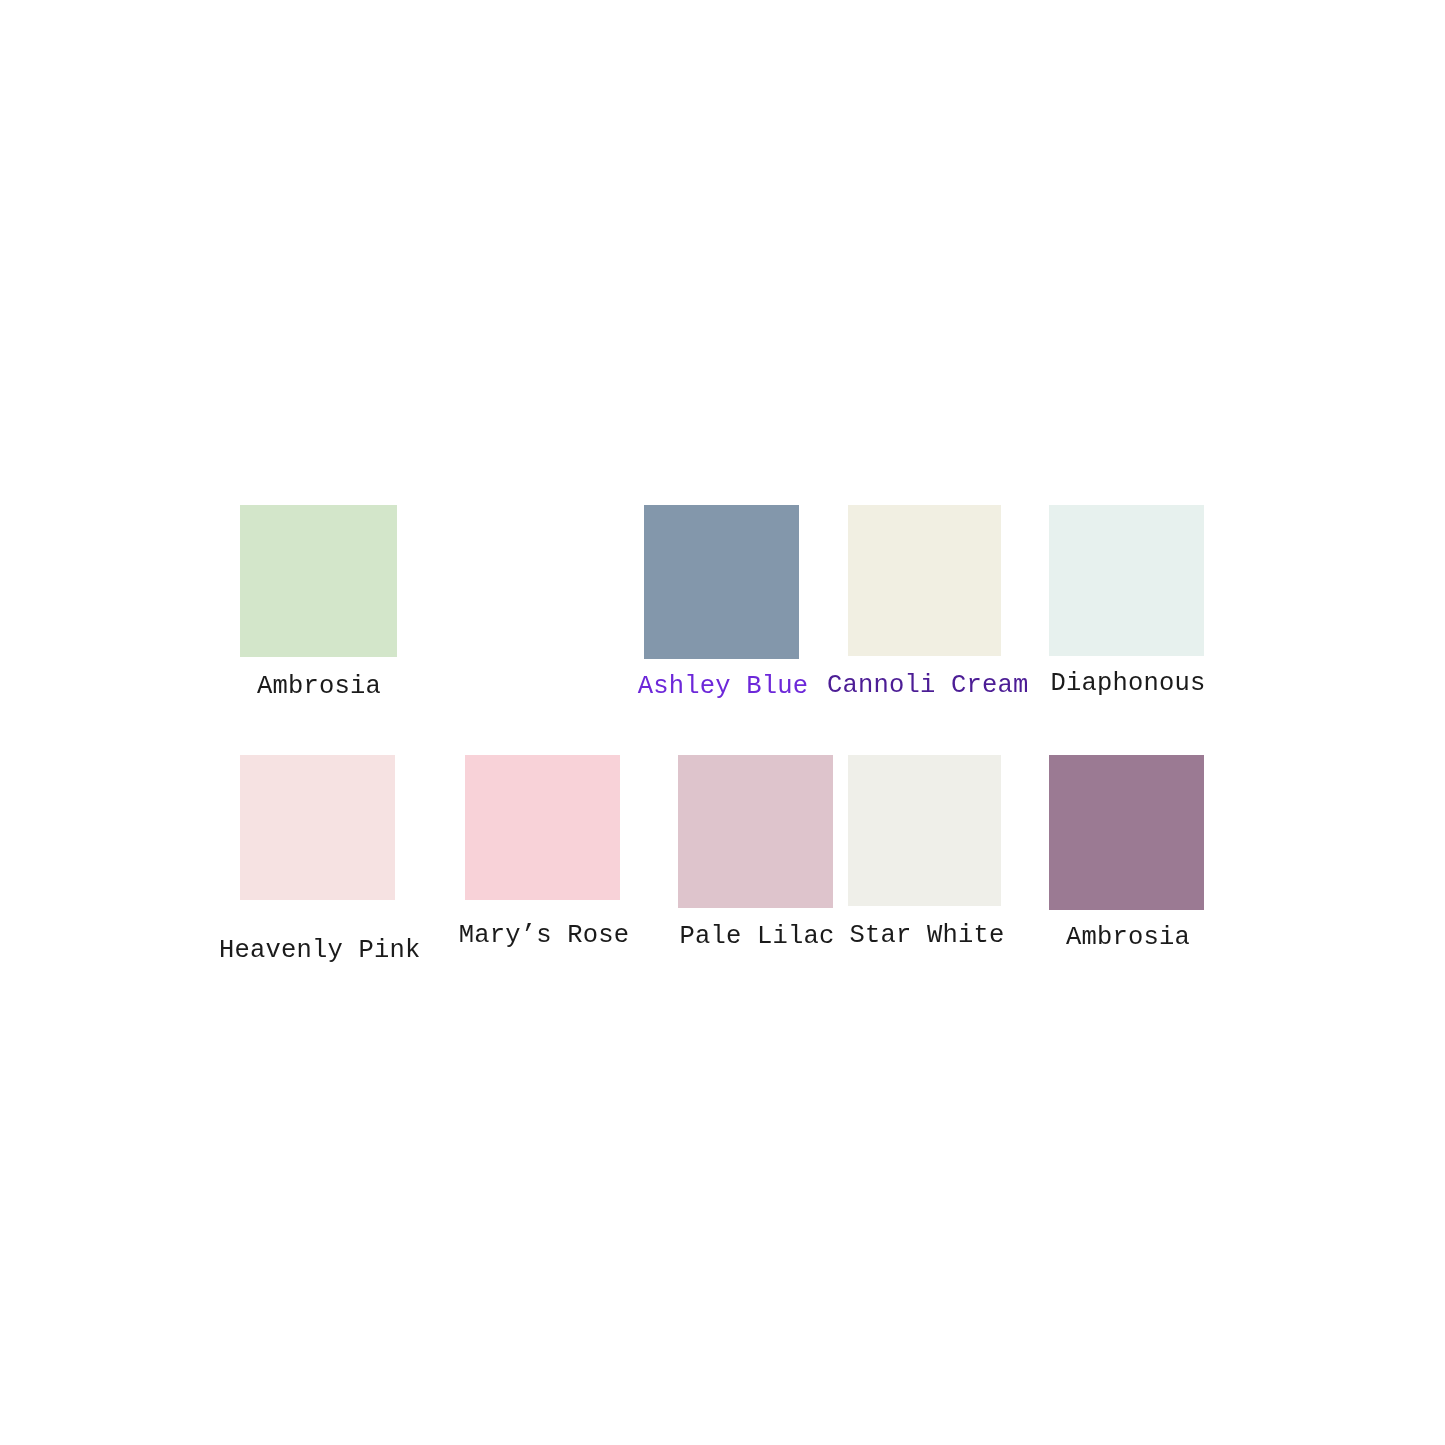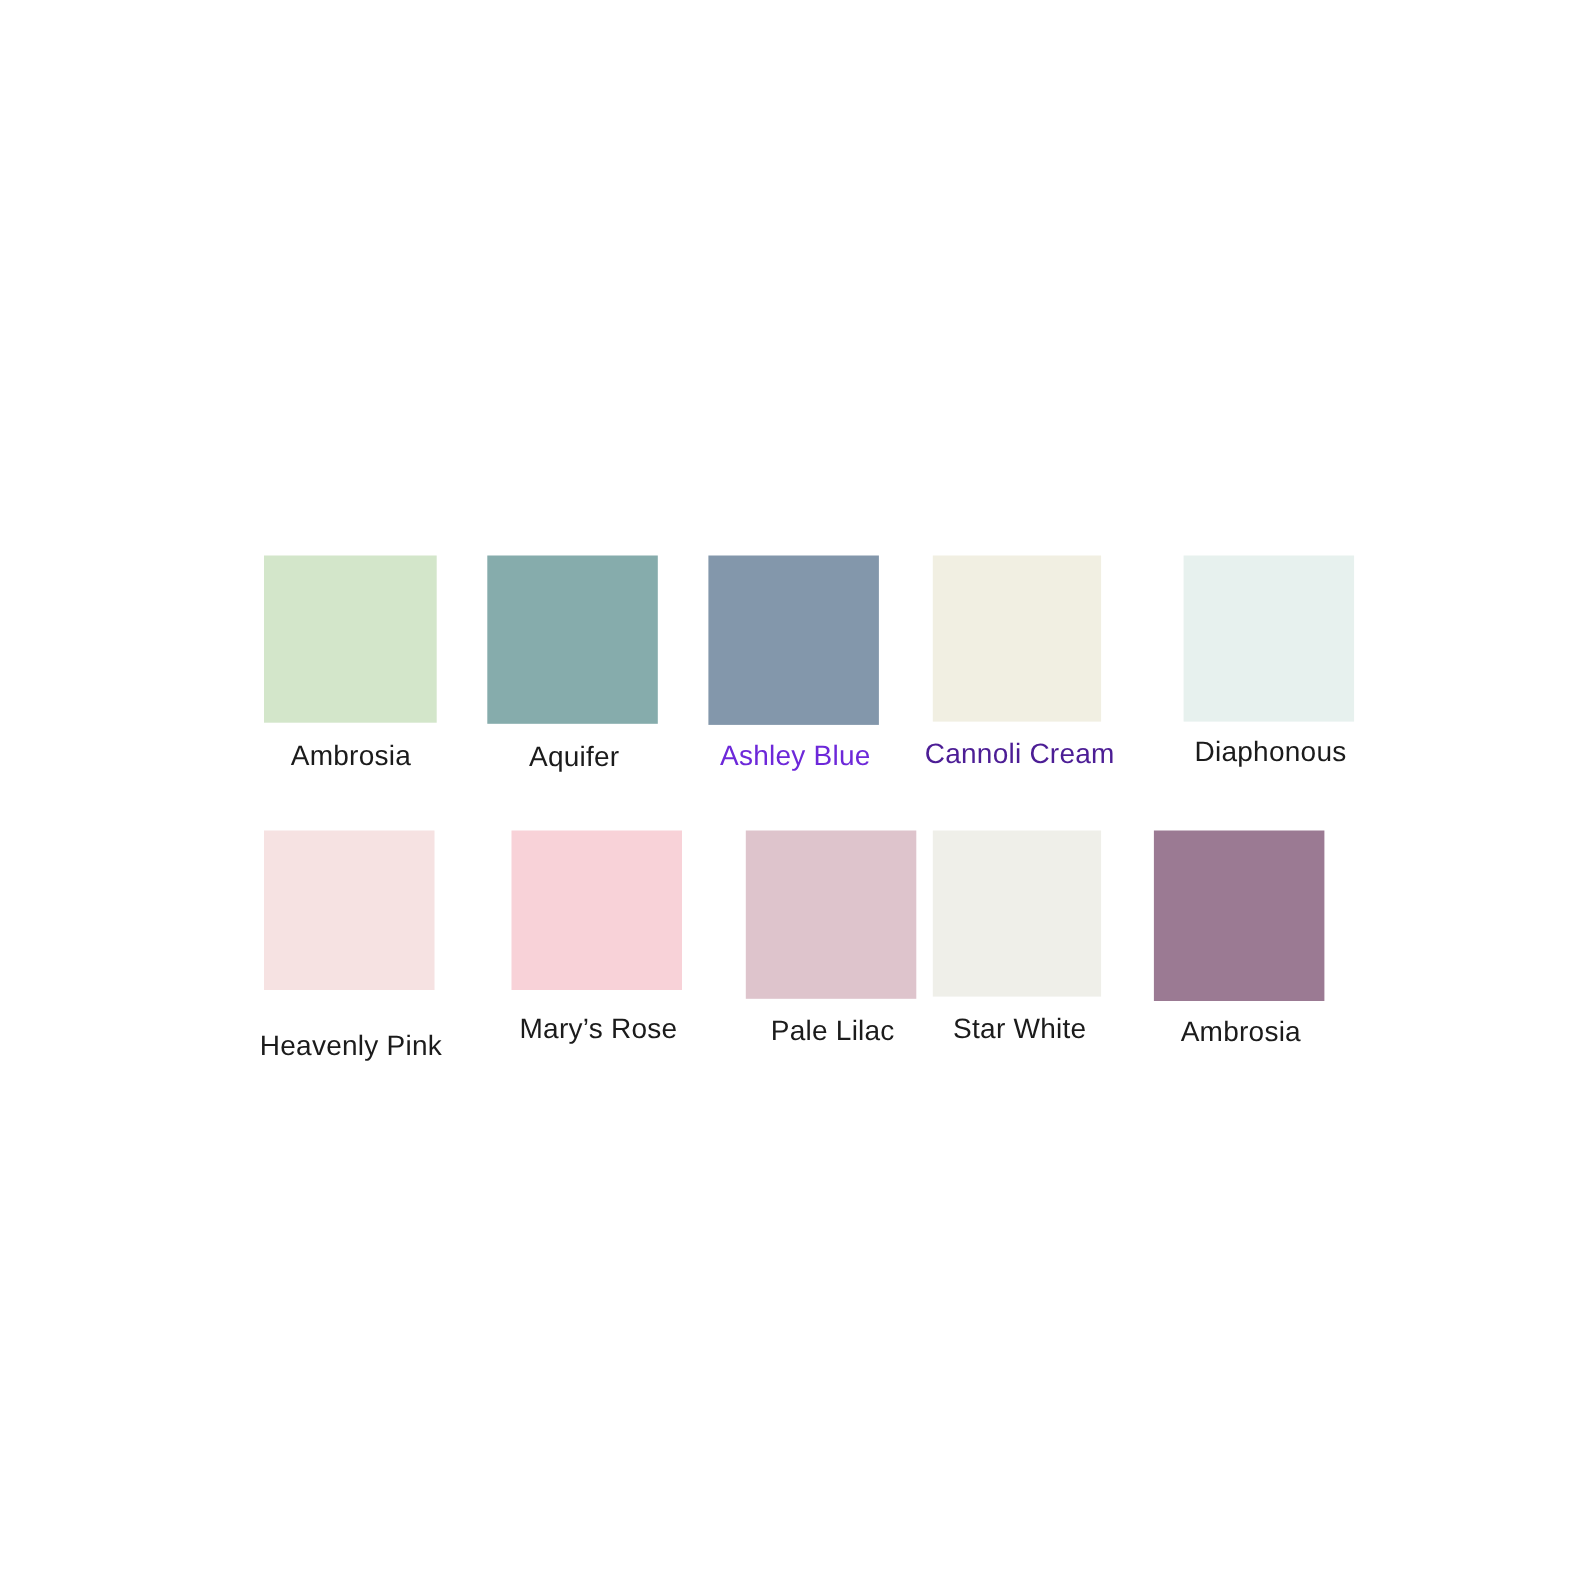--- a/index.html
+++ b/index.html
@@ -13,20 +13,21 @@
     height: 1445px;
     overflow: hidden;
     font-family: "Liberation Sans", "DejaVu Sans", sans-serif;
     -webkit-font-smoothing: antialiased;
   }
   #palette-board {
     position: relative;
     width: 1445px;
     height: 1445px;
     background: #ffffff;
+    font-family: Liberation Mono, monospace;
   }
   .swatch-cell {
     position: absolute;
     width: 200px;
   }
   .swatch-chip {
     display: block;
     width: 158px;
     height: 153px;
     border-radius: 0;
@@ -44,21 +45,21 @@
   }
 
   
   .r1 { top: 505px; }
   .r1 .swatch-label { margin-top: 15px; }
 
   .c1 { left: 240px; }
   .c2 { left: 443px; }
   .c3 { left: 644px; }
   .c4 { left: 848px; }
-  .c5 { left: 1076px; }
+  .c5 { left: 1049px; }
 
   
   .cell-ambrosia   .swatch-chip { width: 157px; height: 152px; }
   .cell-aquifer    .swatch-chip { width: 155px; height: 153px; }
   .cell-ashleyblue .swatch-chip { width: 155px; height: 154px; }
   .cell-ashleyblue .swatch-label { margin-top: 13px; }
   .cell-cannoli    .swatch-chip { width: 153px; height: 151px; }
   .cell-diaphonous .swatch-chip { width: 155px; height: 151px; }
   .cell-diaphonous .swatch-label { margin-top: 13px; }
 
@@ -86,24 +87,20 @@
 </head>
 <body>
 
 <div id="palette-board" style="background: rgb(255, 255, 255);">
 
   <div class="swatch-cell r1 c1 cell-ambrosia">
     <span class="swatch-chip" style="background-color: rgb(211, 230, 202);"></span>
     <span class="swatch-label" style="color: rgb(27, 27, 27);">Ambrosia</span>
   </div>
 
-  <div class="swatch-cell r1 c2 cell-aquifer">
-    <span class="swatch-chip" style="background-color: rgb(134, 172, 172);"></span>
-    <span class="swatch-label" style="color: rgb(27, 27, 27);">Aquifer</span>
-  </div>
 
   <div class="swatch-cell r1 c3 cell-ashleyblue">
     <span class="swatch-chip" style="background-color: rgb(131, 151, 171);"></span>
     <span class="swatch-label" style="color: #6d28d9;">Ashley Blue</span>
   </div>
 
   <div class="swatch-cell r1 c4 cell-cannoli">
     <span class="swatch-chip" style="background-color: rgb(241, 239, 226);"></span>
     <span class="swatch-label" style="color: #4c1d95;">Cannoli Cream</span>
   </div>

